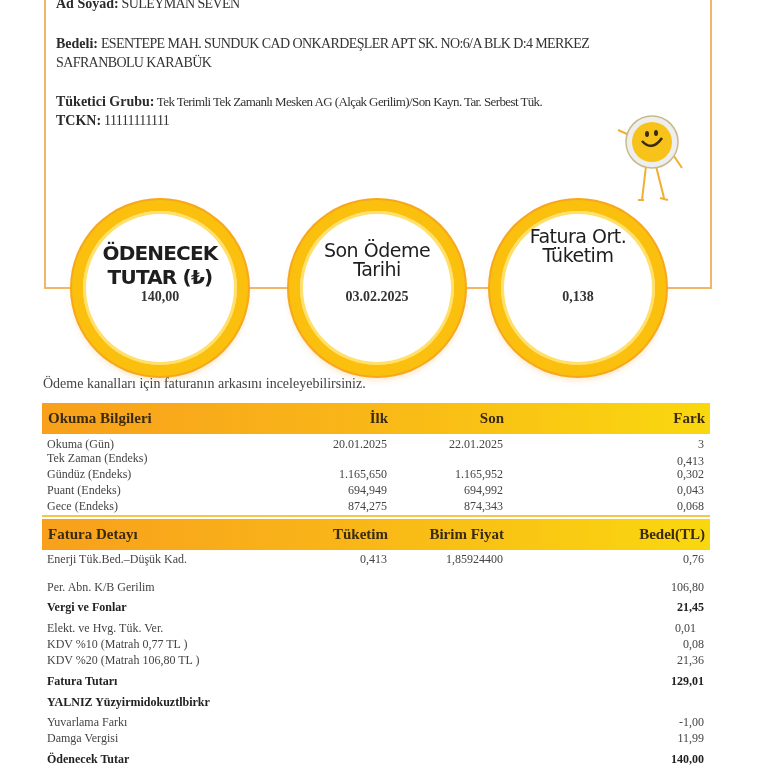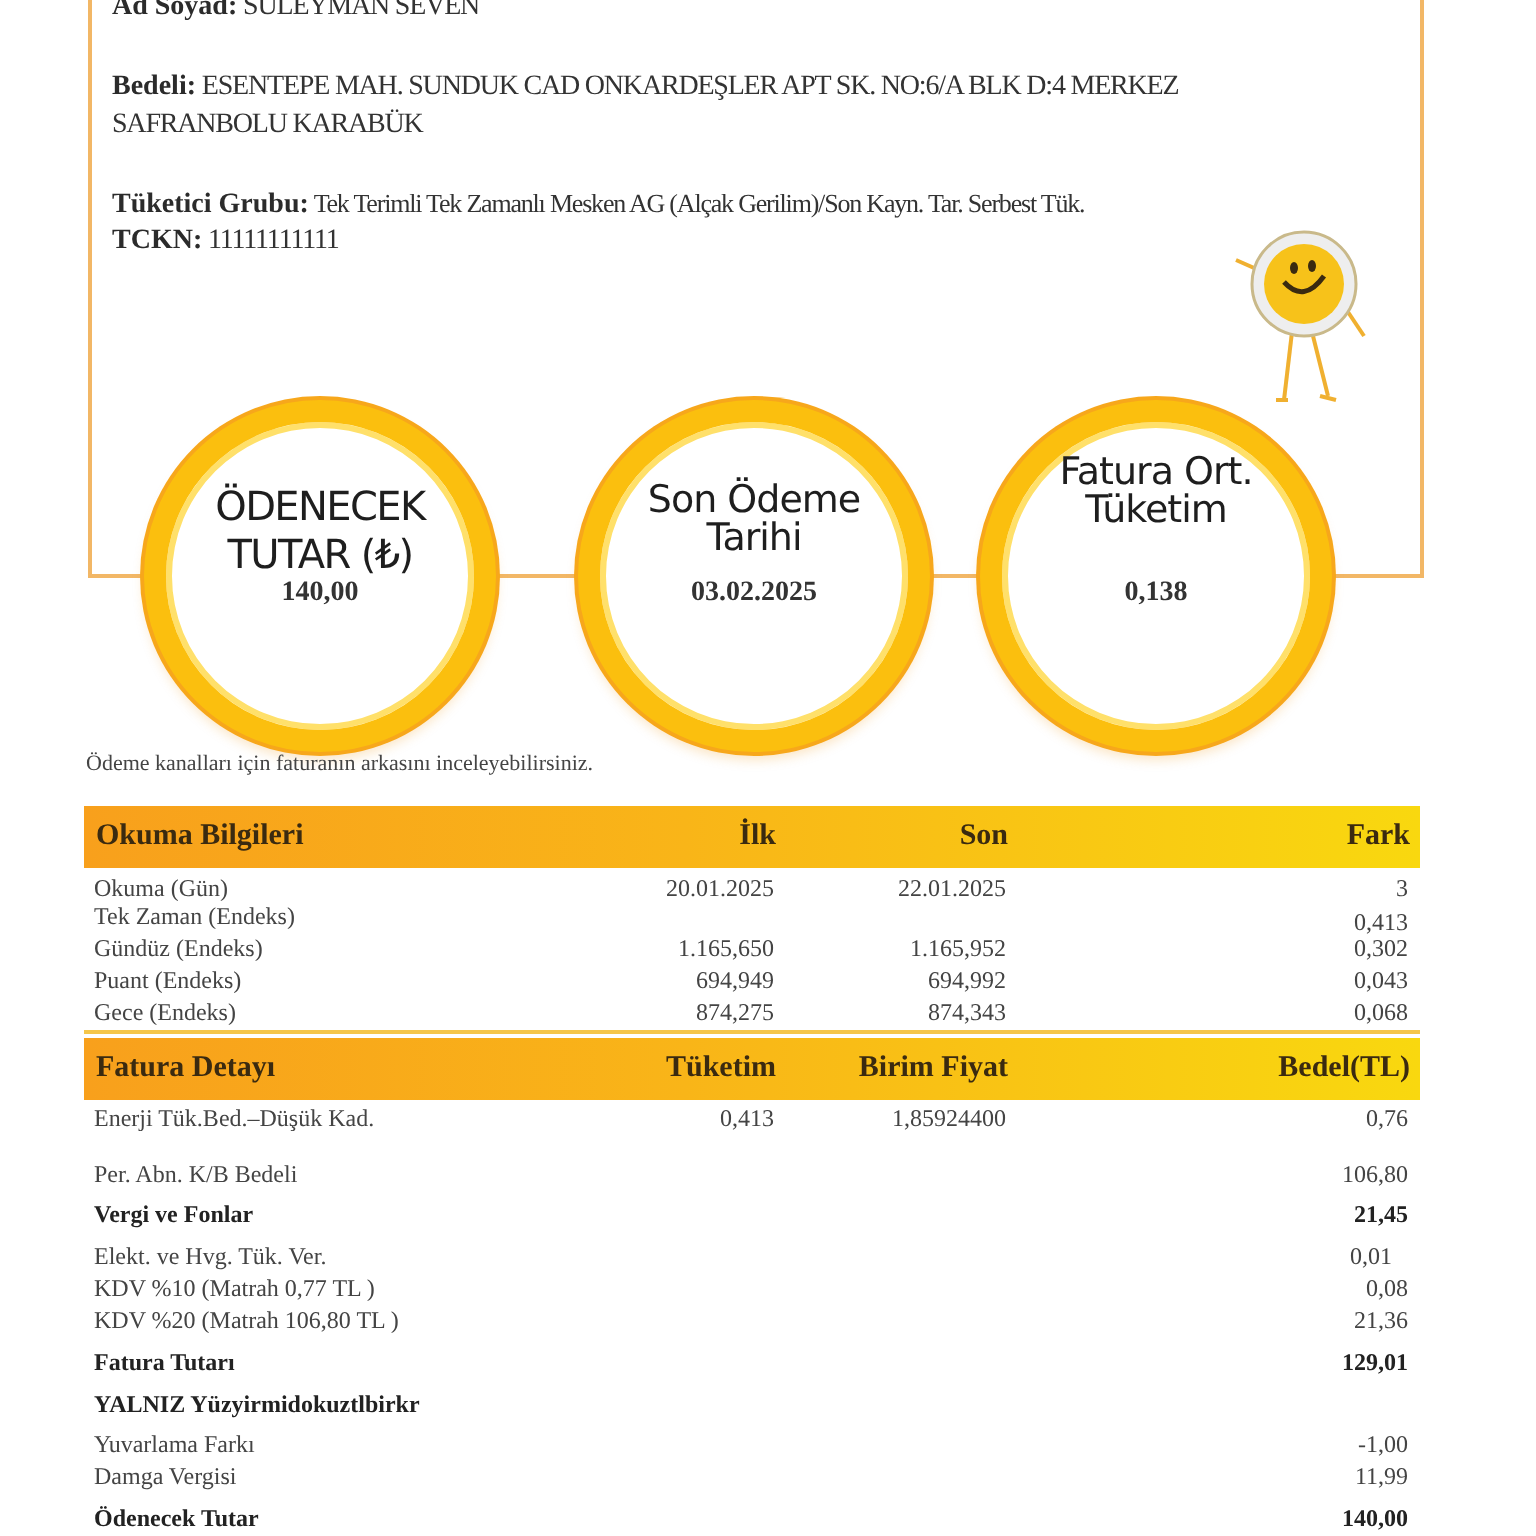--- a/index.html
+++ b/index.html
@@ -22,21 +22,21 @@
     text-align: center;
   }
   .circle .ctitle {
     position: absolute; left: 0; right: 0;
     font-family: "DejaVu Sans", sans-serif; color: #1e1e1e; line-height: 1.0;
   }
   .circle .cval {
     position: absolute; left: 0; right: 0; top: 112px;
     font-family: "Liberation Serif", serif; font-weight: bold; font-size: 14px; color: #333;
   }
-  .note { position: absolute; left: 43px; top: 376px; font-size: 11px; color: #444; }
+  .note { position: absolute; left: 43px; top: 376px; font-size: 14px; color: #444; }
   .thead {
     position: absolute; left: 42px; width: 668px; height: 31px;
     background: linear-gradient(90deg, #f8a01c 0%, #f9b518 45%, #f9d80f 100%);
     font-weight: bold; font-size: 15px; color: #3a2a10;
   }
   .thead span { position: absolute; top: 7px; }
   .row { position: absolute; left: 47px; width: 665px; height: 14px; font-size: 12px; color: #444; }
   .row span { position: absolute; top: 0; white-space: nowrap; }
   .row.bold { font-weight: bold; color: #222; }
   .r { text-align: right; }
@@ -76,21 +76,21 @@
   <line x1="28" y1="88" x2="34" y2="88" stroke="#f0b030" stroke-width="2"></line>
   <line x1="50" y1="86" x2="58" y2="88" stroke="#f0b030" stroke-width="2"></line>
   <circle cx="42" cy="30" r="26" fill="#eeeeee" stroke="#c9b98a" stroke-width="1.5"></circle>
   <circle cx="42" cy="30" r="20" fill="#f7c21a"></circle>
   <ellipse cx="37" cy="22" rx="2" ry="3" fill="#3a2a10"></ellipse>
   <ellipse cx="46" cy="21" rx="2" ry="3" fill="#3a2a10"></ellipse>
   <path d="M32 29 Q42 40 52 26" stroke="#3a2a10" stroke-width="2.5" fill="none"></path>
 </svg>
 
 <div class="circle" style="left:72px; top:200px;">
-  <div class="ctitle" style="top:32px; font-size:20px; font-weight:normal; letter-spacing:-0.8px;">
+  <div class="ctitle" style="top:32px; font-size:20px; font-weight:bold; letter-spacing:-0.8px;">
     <div>ÖDENECEK</div>
     <div style="margin-top:4px;">TUTAR (₺)</div>
   </div>
   <div class="cval" style="top:78px;">140,00</div>
 </div>
 
 <div class="circle" style="left:289px; top:200px;">
   <div class="ctitle" style="top:30px; font-size:19px; letter-spacing:-0.5px;">
     <div>Son Ödeme</div>
     <div>Tarihi</div>
@@ -152,21 +152,21 @@
   <span class="r" style="right:5px;">Bedel(TL)</span>
 </div>
 
 <div class="row" style="top:552px;">
   <span style="left:0;">Enerji Tük.Bed.–Düşük Kad.</span>
   <span style="right:325px;">0,413</span>
   <span style="right:209px;">1,85924400</span>
   <span style="right:8px;">0,76</span>
 </div>
 <div class="row" style="top:580px;">
-  <span style="left:0;">Per. Abn. K/B Bedeli</span>
+  <span style="left:0;">Per. Abn. K/B Gerilim</span>
   <span style="right:8px;">106,80</span>
 </div>
 <div class="row bold" style="top:600px;">
   <span style="left:0;">Vergi ve Fonlar</span>
   <span style="right:8px;">21,45</span>
 </div>
 <div class="row" style="top:621px;">
   <span style="left:0;">Elekt. ve Hvg. Tük. Ver.</span>
   <span style="right:16px;">0,01</span>
 </div>

